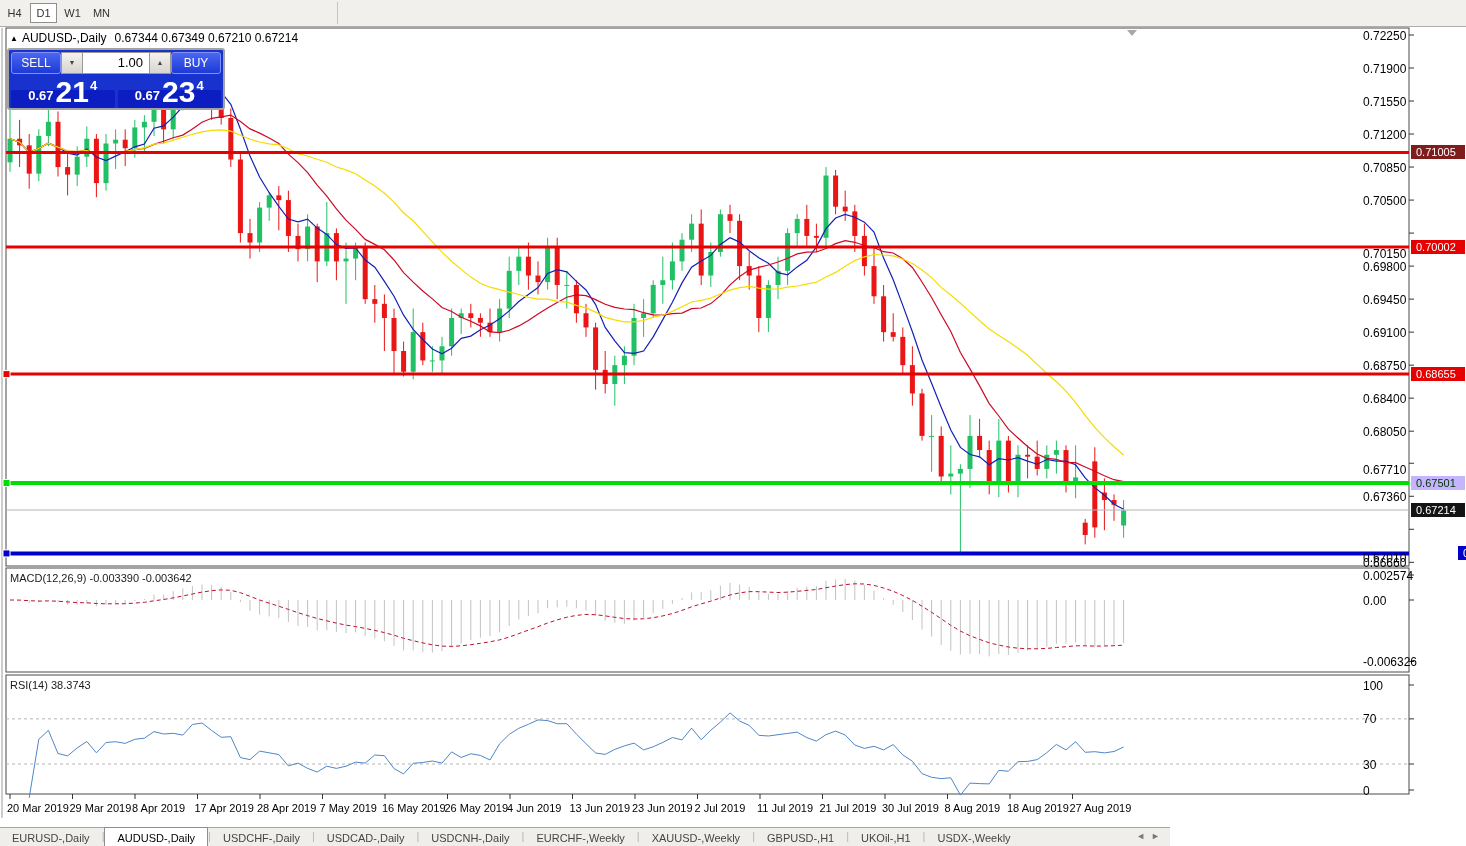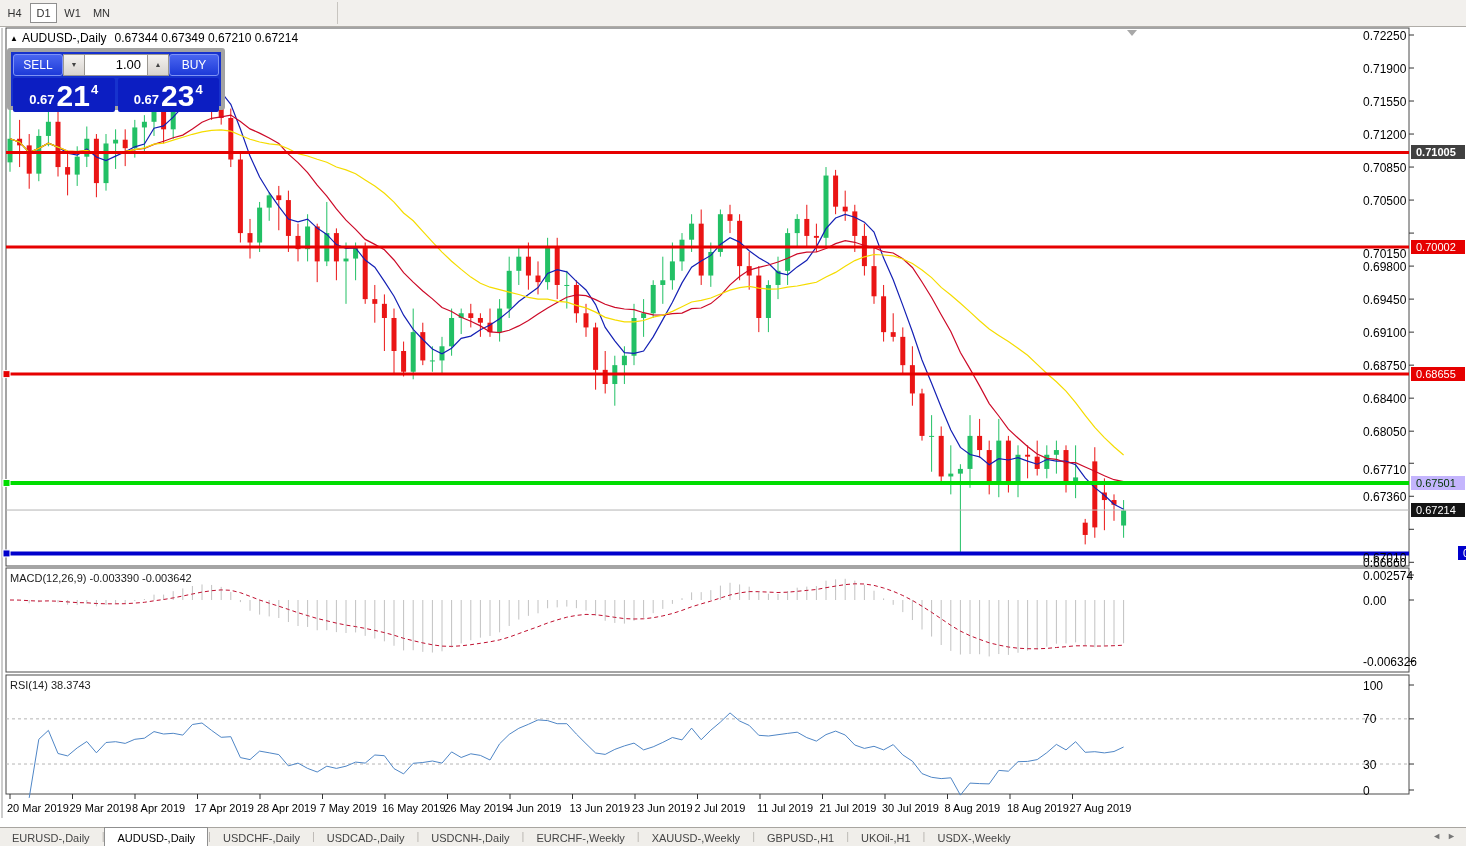--- a/index.html
+++ b/index.html
@@ -11,41 +11,41 @@
   .tf-btn { float:left; margin:3px 1px; width:27px; height:20px; line-height:18px; text-align:center; font-size:11px; color:#333; border:1px solid transparent; cursor:default; }
   .tf-btn.active { background:#fff; border:1px solid #8f8f8f; }
   .toolbar-divider { position:absolute; left:337px; top:2px; height:22px; border-left:1px solid #c8c5c0; }
 
   
   .chart-title { position:absolute; left:10px; top:31px; font-size:12px; color:#000; z-index:4; }
   .chart-title .tri { font-size:8px; vertical-align:1px; margin-right:4px; }
   .chart-title .vals { margin-left:8px;text-align:right; }
 
   
-  .trade-panel { position:absolute; left:7px; top:48px; width:218px; height:62px; background:#1732cd; border:4px solid #a3a3a3; border-radius:3px; z-index:4; padding:2px; }
+  .trade-panel { position:absolute; left:7px; top:48px; width:218px; height:62px; background:#1732cd; border:2px solid #a3a3a3; border-radius:3px; z-index:4; padding:2px; }
   .tp-row1 { display:flex; height:22px; }
   .tp-btn { width:50px; height:22px; line-height:20px; text-align:center; color:#fff; font-size:12px; background:linear-gradient(#4a66f0,#1d3ad8); border:1px solid #7e93f5; border-radius:3px; cursor:pointer; }
   .tp-spin { width:22px; height:22px; line-height:20px; text-align:center; font-size:7px; color:#444; background:linear-gradient(#f4f2ef,#d8d4cf); border:1px solid #9b9892; cursor:pointer; }
   .tp-val { flex:1; height:22px; background:#fff; border-top:1px solid #9b9892; border-bottom:1px solid #9b9892; font-size:13px; color:#000; text-align:right; line-height:20px; padding-right:6px; }
-  .tp-row2 { display:flex; margin-top:2px; height:34px; }
+  .tp-row2 { display:flex; margin-top:16px; height:18px; }
   .tp-price { flex:1; display:flex; align-items:flex-end; justify-content:center; color:#fff; background:#0c1ec2; border-radius:2px; padding-bottom:1px; }
   .tp-price .pfx { font-size:13px; font-weight:bold; margin:0 2px 4px 0; }
   .tp-price .big { font-size:30px; font-weight:bold; line-height:30px; }
   .tp-price .sup { font-size:13px; font-weight:bold; margin:0 0 14px 1px; }
   .tp-gap { width:3px; }
 
   
   .axis-label { position:absolute; left:1363px; font-size:12px; color:#000; z-index:3; }
   .axis-tag { position:absolute; left:1411px; width:54px; height:14px; line-height:14px; font-size:11px; padding-left:5px; z-index:4; }
 
   
   .ind-label { position:absolute; left:10px; font-size:11px; color:#1a1a1a; z-index:3; }
 
   
-  .tabbar { position:absolute; left:0; top:827px; width:1466px; height:19px; background:#f0eeea; border-top:1px solid #a8a5a0; z-index:5; font-size:11px; display:flex; align-items:stretch; }
+  .tabbar { position:absolute; left:0; top:827px; width:1170px; height:19px; background:#f0eeea; border-top:1px solid #a8a5a0; z-index:5; font-size:11px; display:flex; align-items:stretch; }
   .tab { padding:2px 12px 0 12px; color:#454545; line-height:16px; cursor:pointer; white-space:nowrap; }
   .tab.active { background:#fff; color:#000; border-left:1px solid #8f8f8f; border-right:1px solid #8f8f8f; border-top:1px solid #8f8f8f; margin-top:-1px; }
   .tab-sep { color:#b8b5b0; line-height:17px; }
   .tab-nav { position:absolute; right:4px; top:3px; color:#777; font-size:9px; letter-spacing:6px; cursor:pointer; }
 
   svg { position:absolute; left:0; top:0; z-index:1; }
   svg text { font-family:"Liberation Sans", sans-serif; }
 </style>
 </head>
 <body>
@@ -112,21 +112,21 @@
     <div class="axis-label" style="top: 489.774px;">0.67360</div>
     <div class="axis-label" style="top: 522.789px; margin-top: 28px;">0.67010</div>
     <div class="axis-label" style="top: 555.805px;">0.66660</div>
     <div class="axis-label" style="top: 568.501px;">0.002574</div>
     <div class="axis-label" style="top: 593.5px;">0.00</div>
     <div class="axis-label" style="top: 654.938px;">-0.006326</div>
     <div class="axis-label" style="top: 678.5px;">100</div>
     <div class="axis-label" style="top: 712.37px;">70</div>
     <div class="axis-label" style="top: 757.53px;">30</div>
     <div class="axis-label" style="top: 783.5px;">0</div>
-    <div class="axis-tag" style="top: 145.441px; background: #404040; color: rgb(255, 255, 255); font-weight: bold;">0.71005</div>
+    <div class="axis-tag" style="top: 145.441px; background: #7f1d1d; color: rgb(255, 255, 255);">0.71005</div>
     <div class="axis-tag" style="top: 240.054px; background: rgb(230, 0, 0); color: rgb(255, 255, 255);">0.70002</div>
     <div class="axis-tag" style="top: 367.116px; background: rgb(230, 0, 0); color: rgb(255, 255, 255);">0.68655</div>
     <div class="axis-tag" style="top: 475.973px; background: #c4b5fd; color: rgb(0, 51, 0);">0.67501</div>
     <div class="axis-tag" style="top: 503.046px; background: rgb(20, 20, 20); color: rgb(255, 255, 255);">0.67214</div>
     <div class="axis-tag" style="top: 546.438px; background: rgb(0, 0, 204); color: rgb(255, 255, 255); margin-left: 47px;">0.66754</div>
   </div>
 
 <svg id="chart-svg" width="1466" height="846" viewBox="0 0 1466 846">
     <rect x="6" y="28" width="1403" height="538" fill="#ffffff" stroke="#4a4a4a" stroke-width="1"></rect>
     <rect x="6" y="568" width="1403" height="104" fill="#ffffff" stroke="#4a4a4a" stroke-width="1"></rect>

